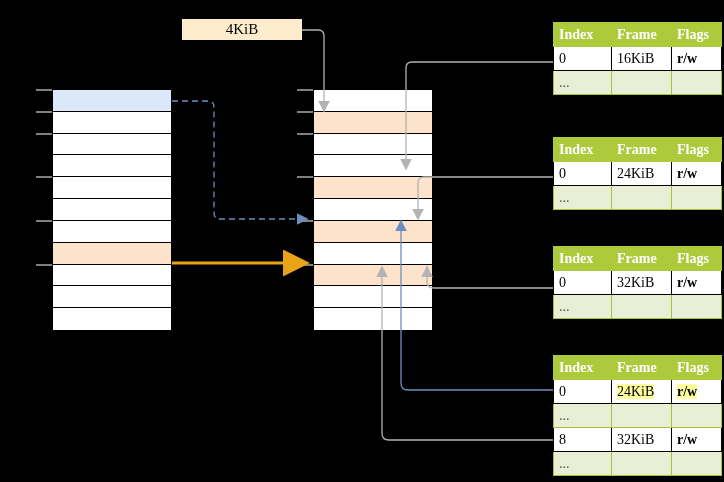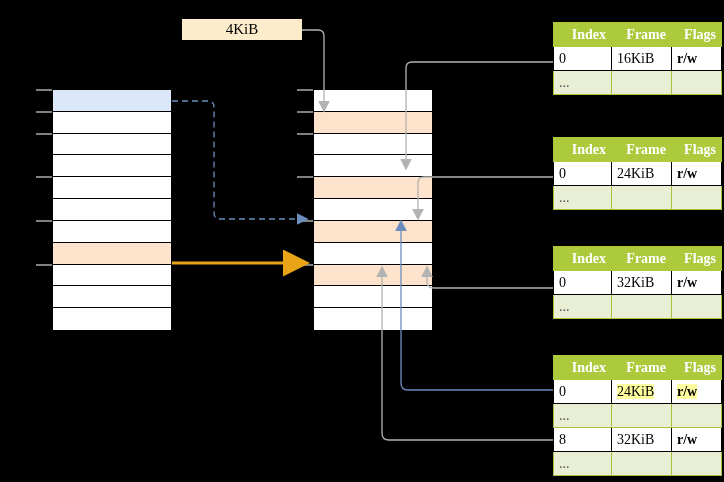--- a/index.html
+++ b/index.html
@@ -20,21 +20,21 @@
   .kib-label{position:absolute;background:#fdeccb;color:#000;
              display:flex;align-items:center;justify-content:center;
              font-size:15px;box-sizing:border-box;}
 
   
   .ptable{position:absolute;border-collapse:collapse;
           border:1px solid #a8c139;background:#fff;}
   .ptable td{border:1px solid #000;height:24px;padding:0 5px;
              font-size:14px;color:#000;white-space:nowrap;box-sizing:border-box;}
   .ptable tr.hdr td{background:#adc93c;color:#fff;border:1px solid #adc93c;
-                    font-weight:bold;text-align:right;}
+                    font-weight:bold;text-align:left;}
   .ptable tr.ell td{background:#e9efd4;border:1px solid #a8c139;color:#555;}
   .c-index{width:58px;}
   .c-frame{width:60px;}
   .c-flags{width:50px;font-weight:bold;}
   .hl{background:#ffffa0;}
 
   svg.overlay{position:absolute;left:0;top:0;width:724px;height:482px;
               pointer-events:none;}
 </style>
 </head>

